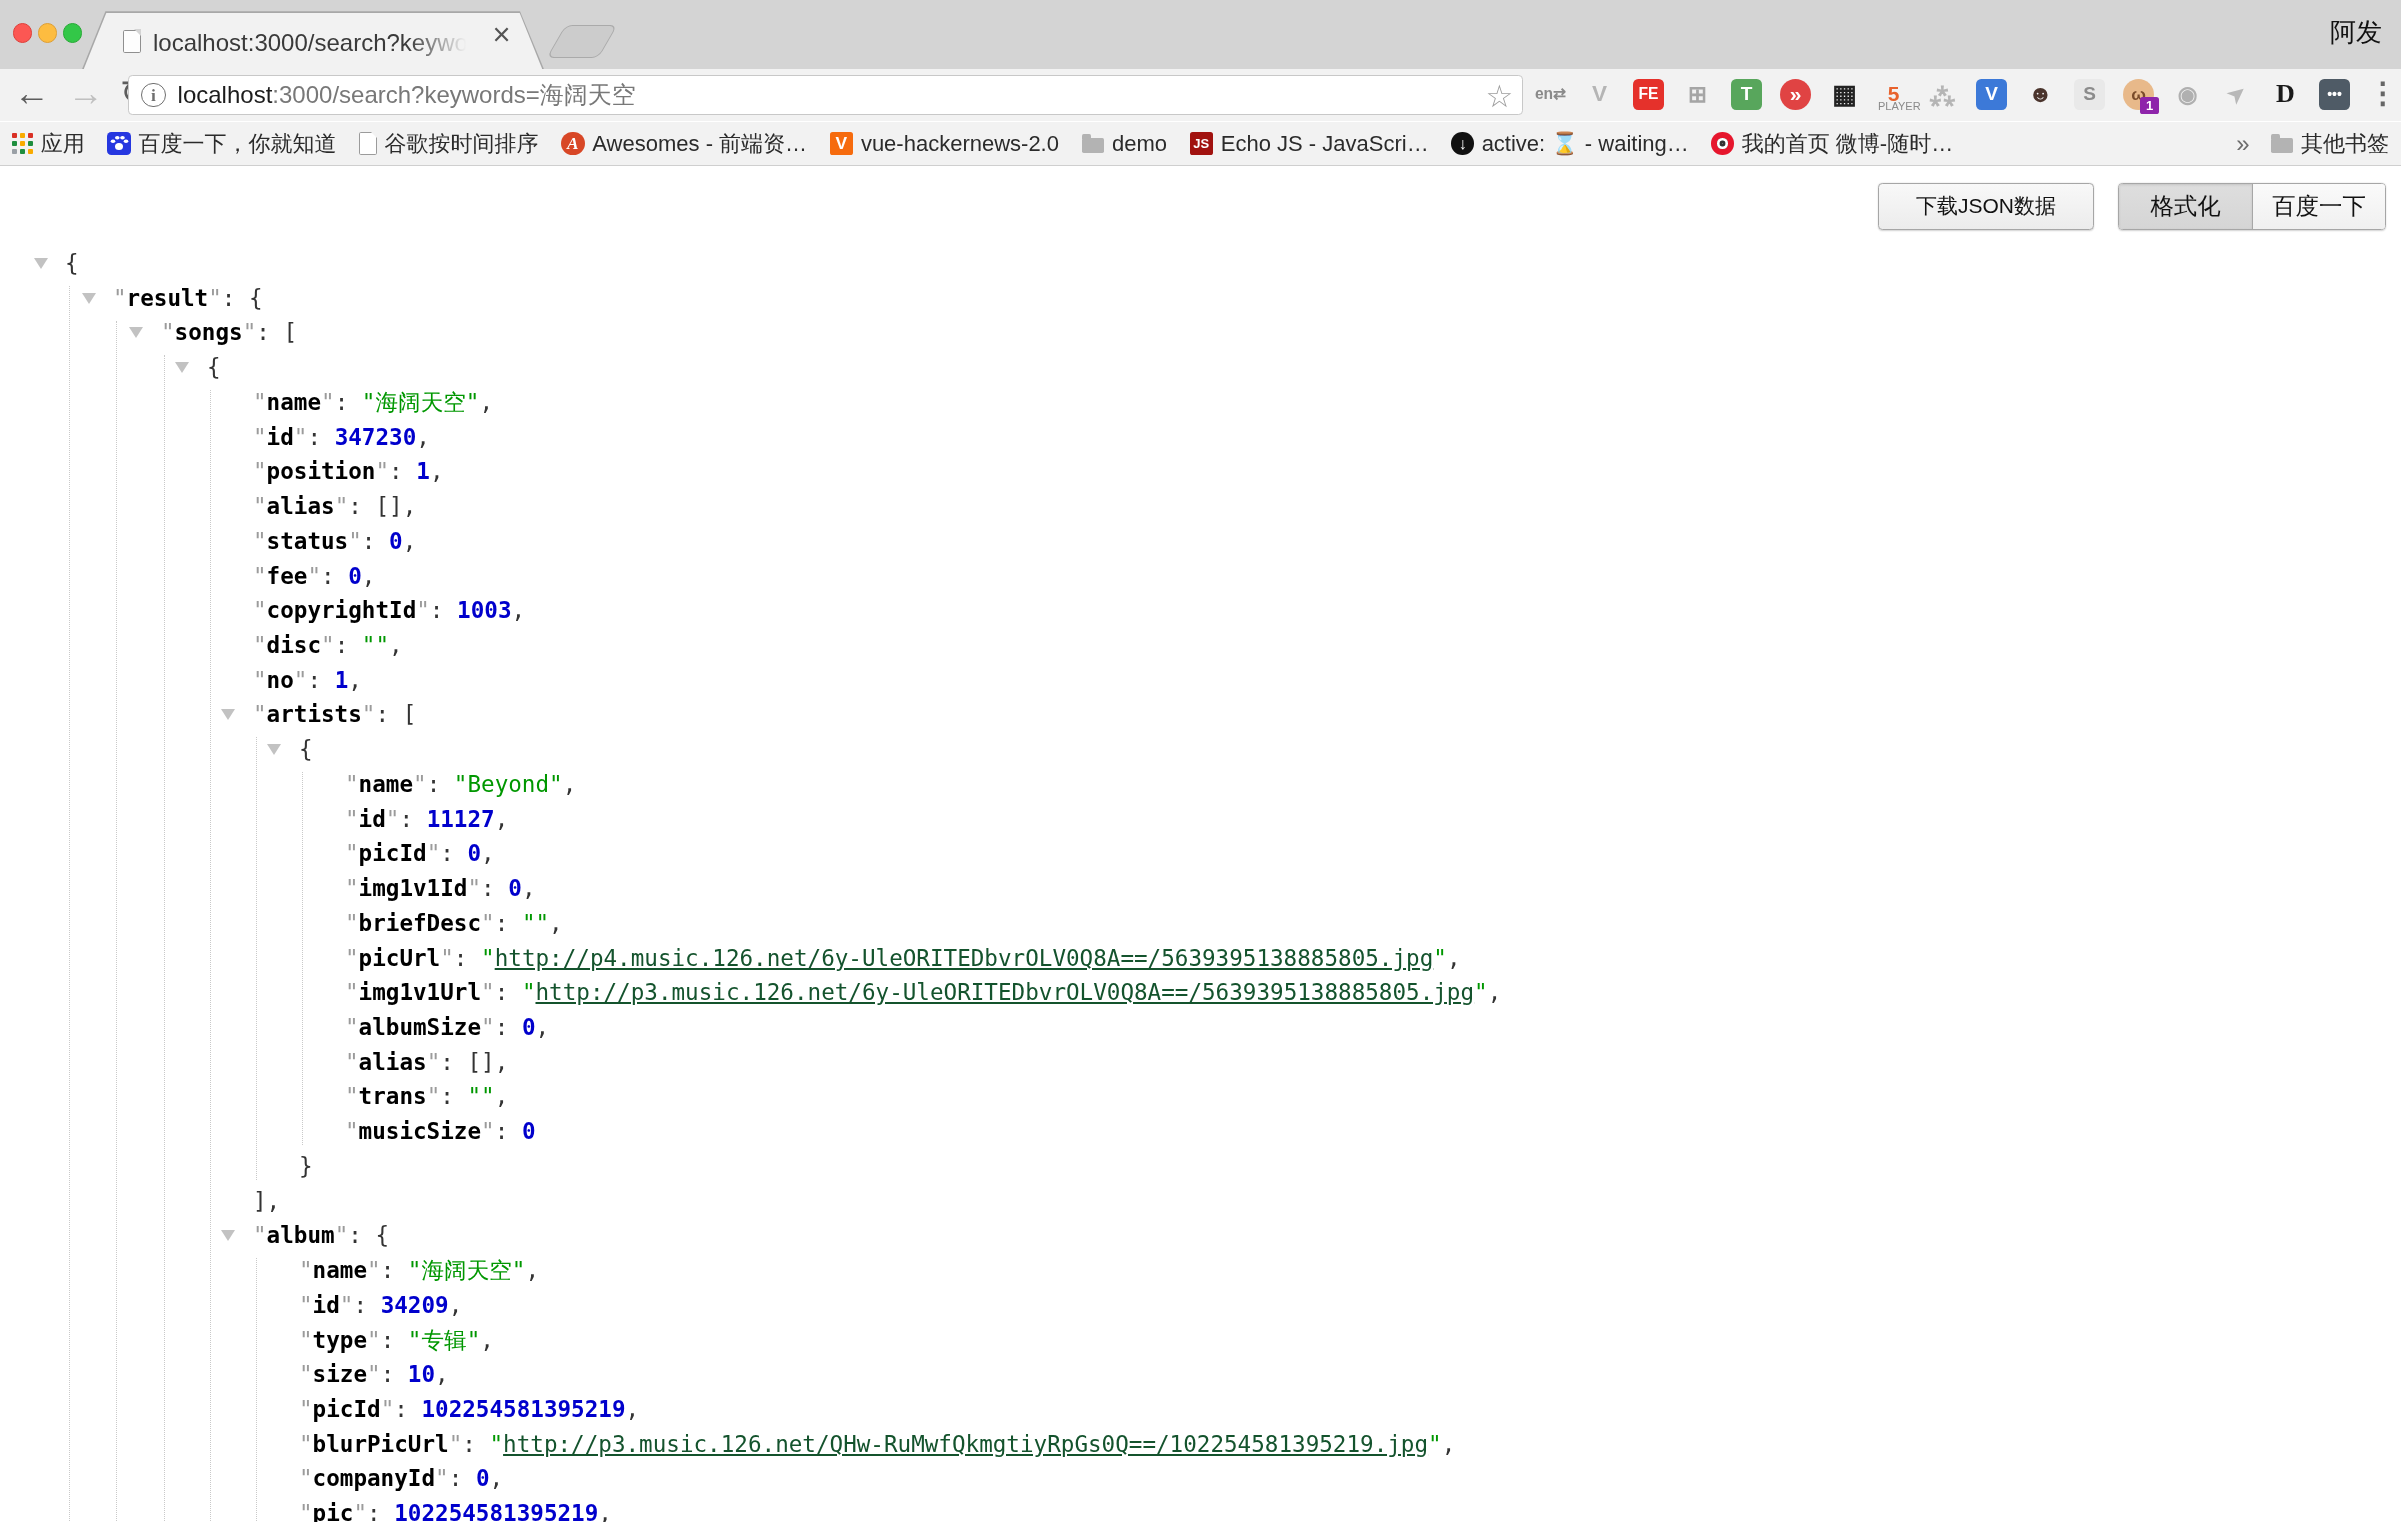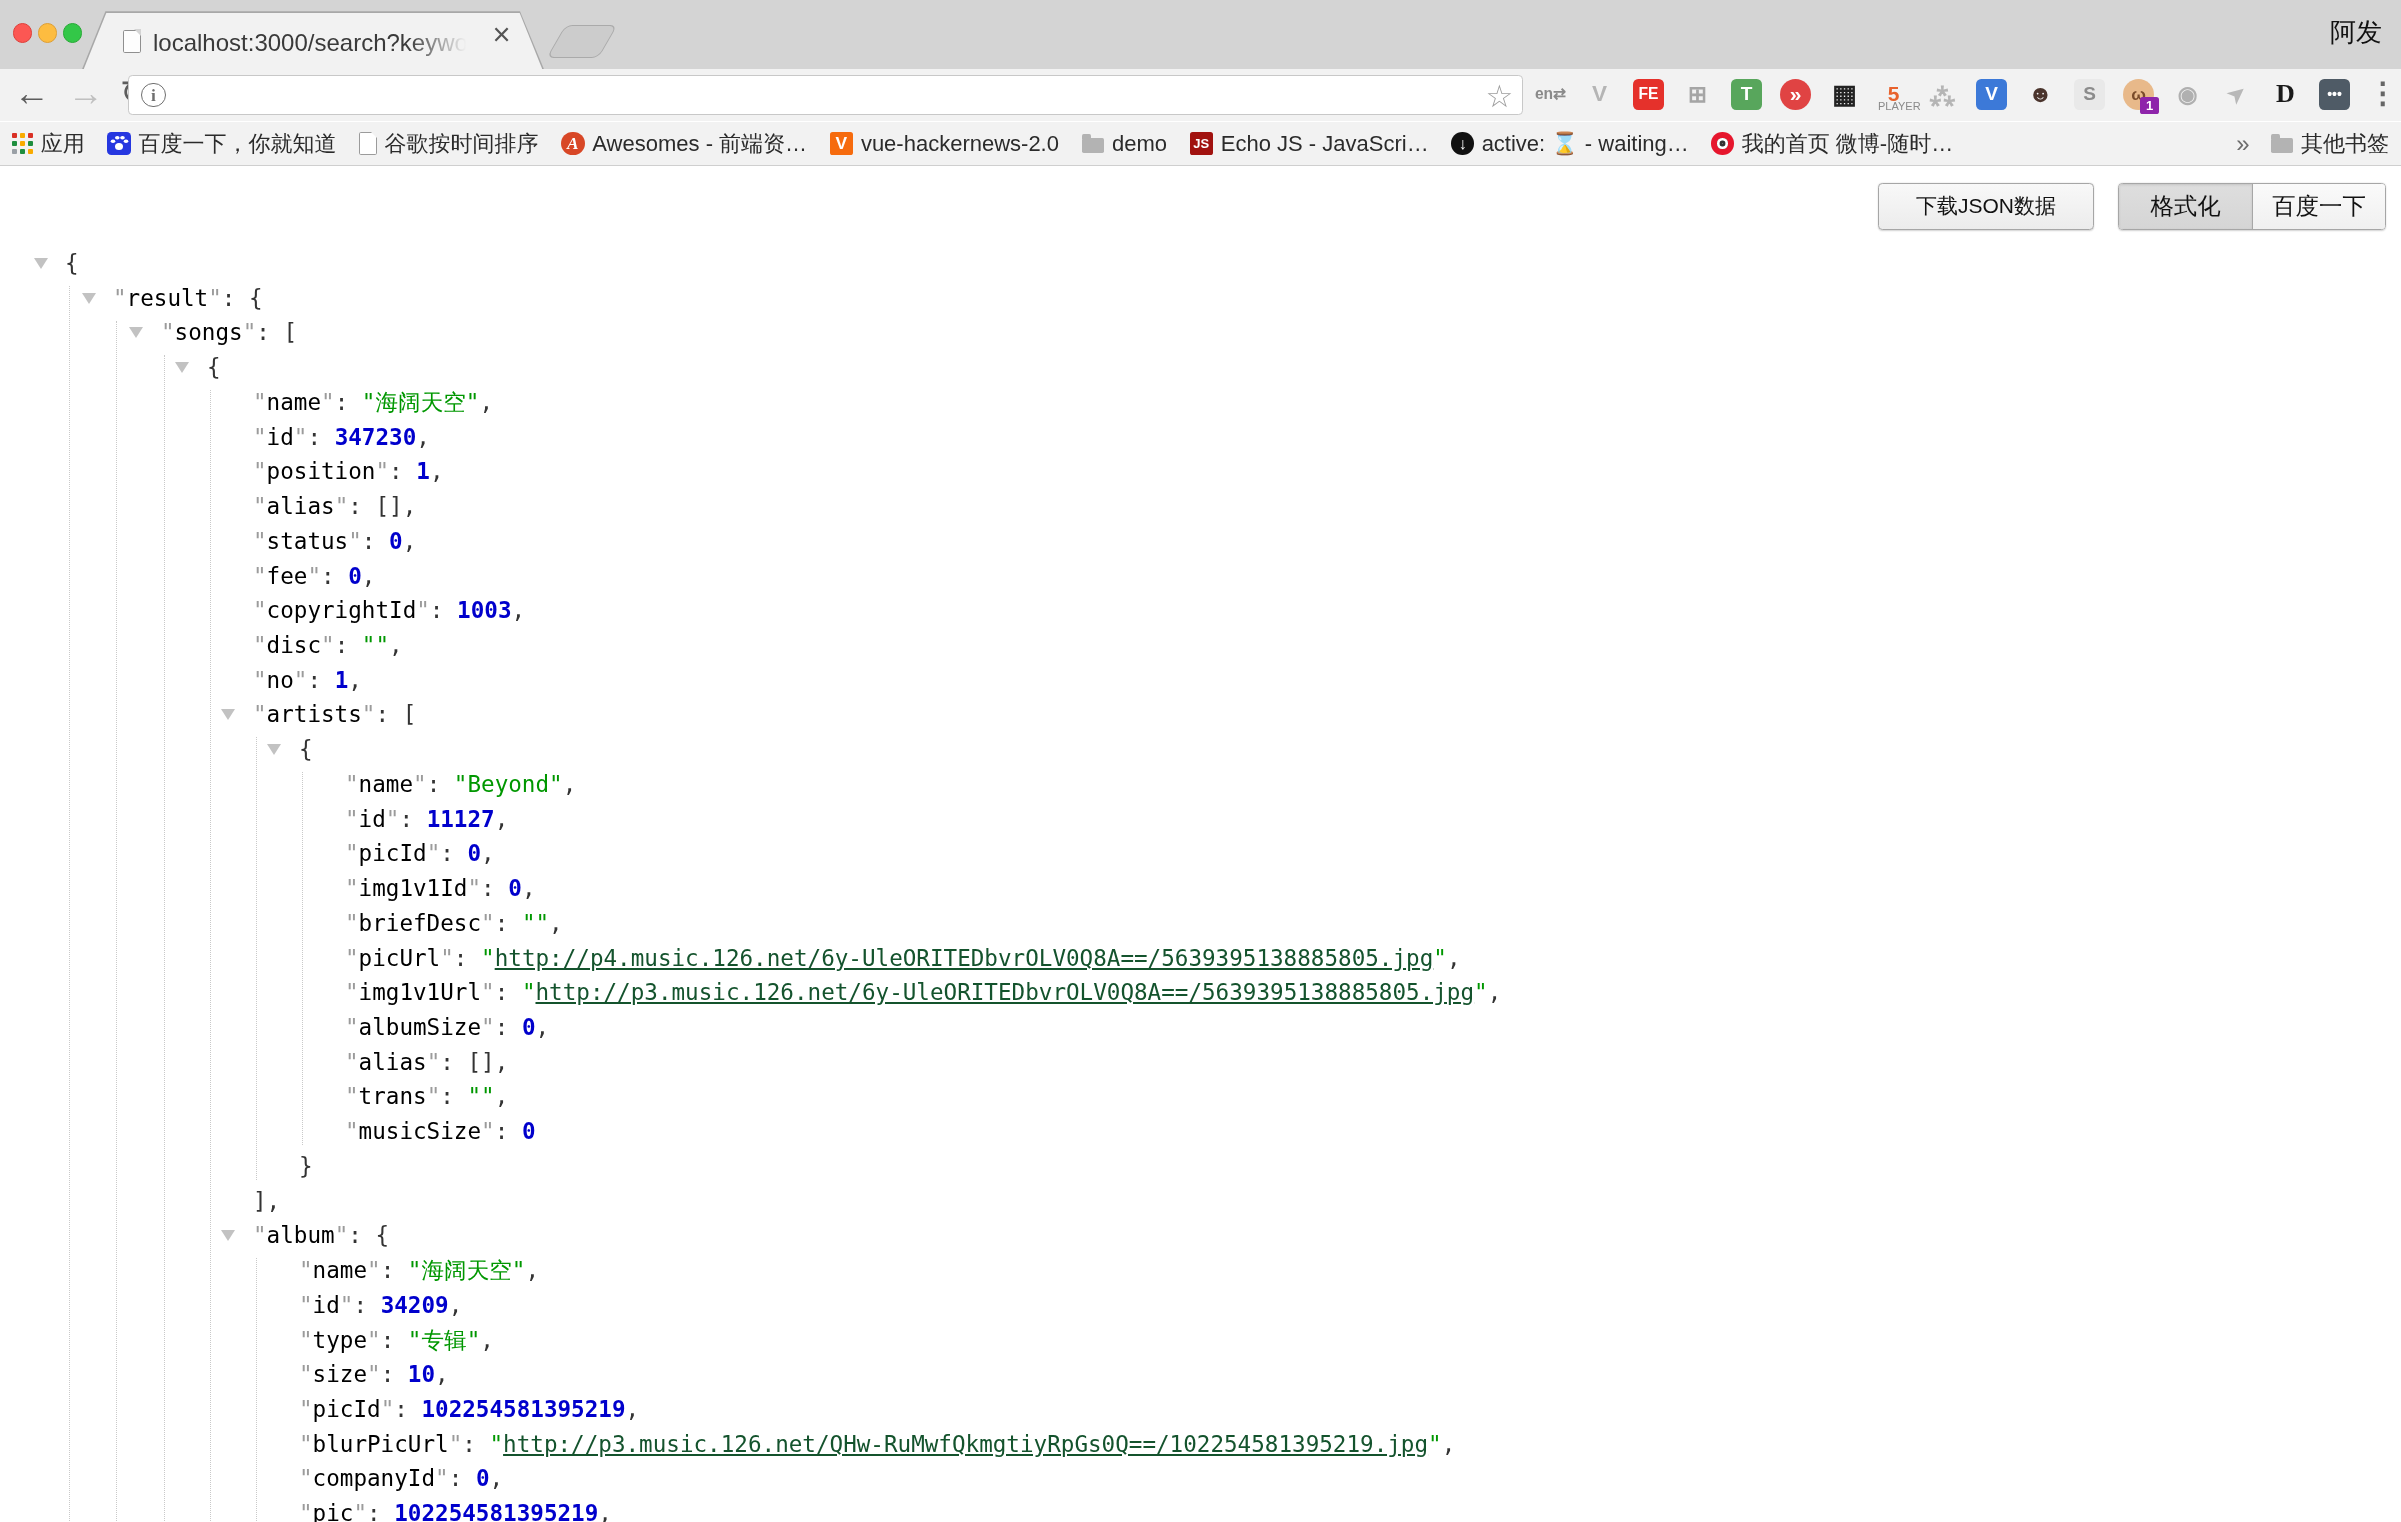--- a/index.html
+++ b/index.html
@@ -96,21 +96,21 @@
     display:flex;overflow:hidden;box-shadow:0 0.9px 1.7px rgba(0,0,0,.18);}
   .btn-seg{height:45px;display:flex;align-items:center;justify-content:center;font-size:23.4px;color:#111;}
   .btn-seg.active{width:133px;background:linear-gradient(#dedede,#d5d5d5);box-shadow:inset 0 0.9px 2.6px rgba(0,0,0,.12);text-align:right;}
   .btn-seg.plain{width:132px;background:linear-gradient(#fafafa,#f0f0f0);border-left:0.9px solid #a6a6a6;}
 
   
   .json{position:absolute;left:0;top:246px;width:2401px;height:1277px;
     font-family:"DejaVu Sans Mono","Liberation Mono",monospace;font-size:22.6px;}
   .jline{position:absolute;left:0;height:35px;line-height:35px;white-space:nowrap;}
   .tok-q{color:#9b9b9b;}
-  .tok-k{color:#000;}
+  .tok-k{color:#000;font-weight:bold;}
   .tok-p{color:#333;}
   .tok-s{color:#009700;}
   .tok-n{color:#0000cc;font-weight:bold;}
   .tok-l{color:#14532d;text-decoration:underline;}
   .tri{position:absolute;top:12px;width:0;height:0;border-left:7.8px solid transparent;
     border-right:7.8px solid transparent;border-top:11.3px solid #c2c2c2;}
   .guide{position:absolute;width:0;border-left:1.7px dotted #c9c9c9;}
 </style>
 </head>
 <body>
@@ -131,20 +131,21 @@
     <div class="newtab"></div>
     <div class="user-label">阿发</div>
   </div>
 
   <div class="toolbar">
     <div class="navbtn nav-back">←</div>
     <div class="navbtn nav-forward">→</div>
     <div class="navbtn nav-reload">↻</div>
     <div class="urlbar">
       <div class="info-icon">i</div>
+      <div class="url-text"><span class="url-host">localhost</span><span class="url-rest">:3000/search?keywords=海阔天空</span></div>
       <div class="star">☆</div>
     </div>
     <div class="extrow" id="ext-row">
         <div class="ext" style="background: transparent; color: rgb(138, 138, 138); font-size: 15.6px;">
           <span>en⇄</span>
         </div>
         <div class="ext" style="background: transparent; color: rgb(181, 181, 181); font-size: 22.6px;">
           <span>V</span>
         </div>
         <div class="ext" style="background: rgb(229, 49, 43); color: rgb(255, 255, 255); font-size: 15.6px;">

